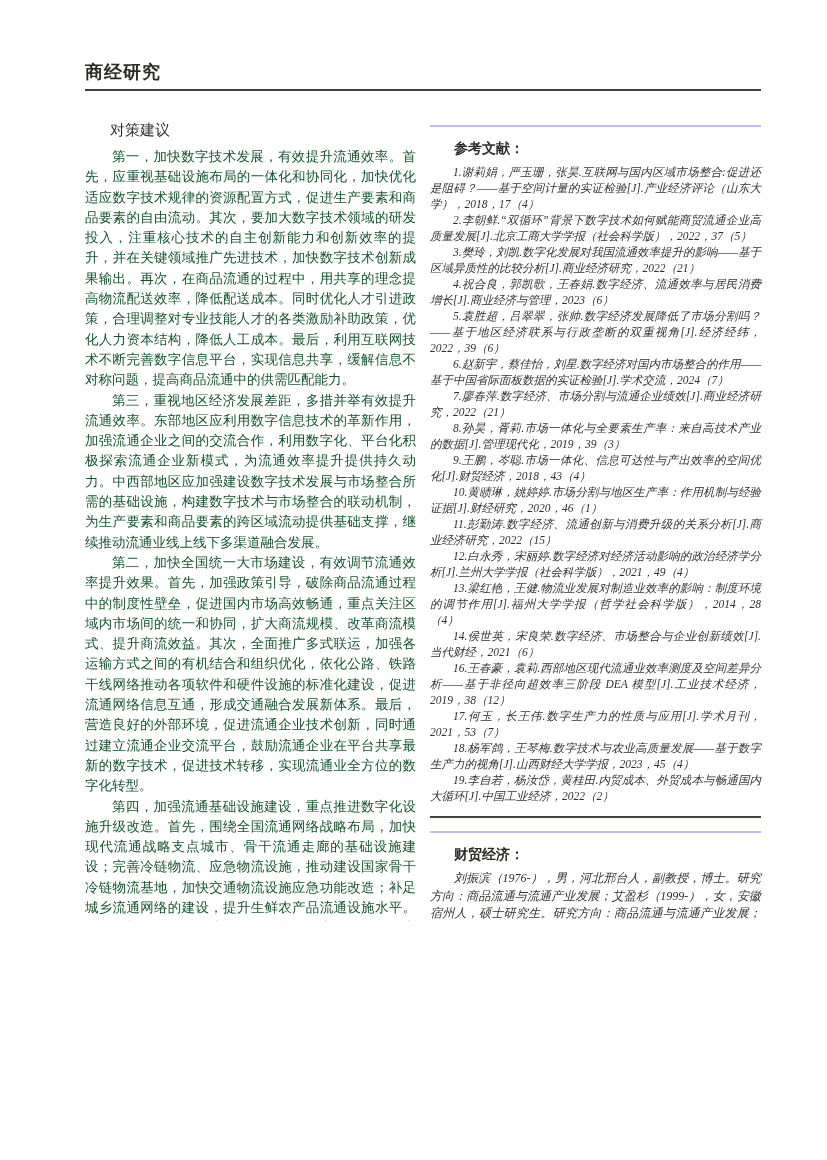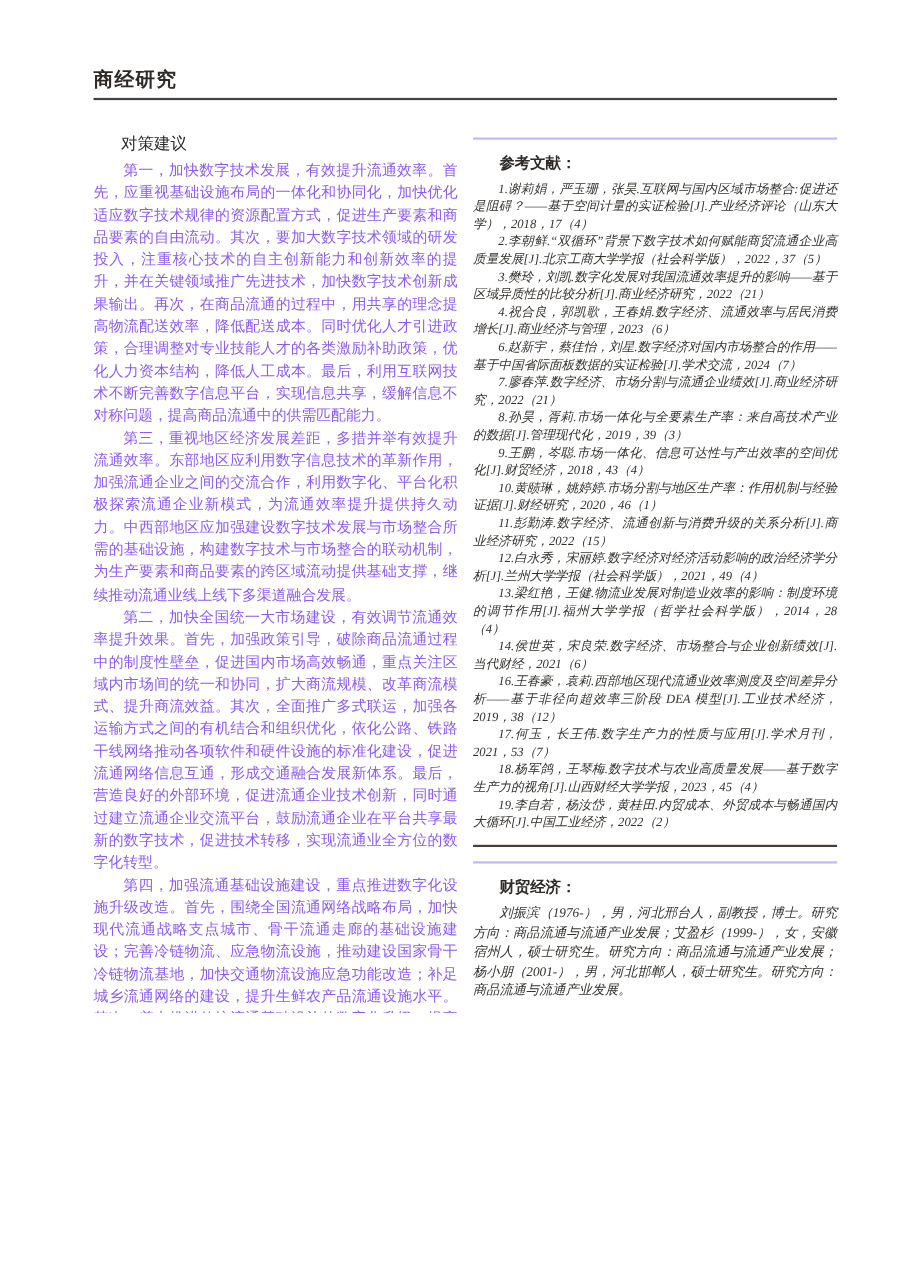--- a/index.html
+++ b/index.html
@@ -36,26 +36,26 @@
   }
   .section-heading {
     font-family: "Liberation Sans", "DejaVu Sans", sans-serif;
     font-weight: normal;
     font-size: 15px;
     padding-left: 25px;
     margin-bottom: 7px;
     color: #2e2a27;
   }
   .body-para {
-    font-family: Liberation Mono, monospace;
+    font-family: Liberation Sans, sans-serif;
     font-size: 13.5px;
     line-height: 20.3px;
     text-align: justify;
     text-indent: 2em;
-    color: #8b5cf6;
+    color: #14532d;
   }
   
   .col-right {
     position: absolute;
     left: 430px; top: 125px;
     width: 331px;
   }
   .ruled-box {
     border-top: 2px solid #c4b5fd;
     border-bottom: 2px solid #46403c;
@@ -112,20 +112,21 @@
   </div>
 
   <div class="col-right">
 
     <div class="ruled-box">
       <h3 class="box-heading">参考文献：</h3>
       <p class="ref-item">1.谢莉娟，严玉珊，张昊.互联网与国内区域市场整合:促进还是阻碍？——基于空间计量的实证检验[J].产业经济评论（山东大学），2018，17（4）</p>
       <p class="ref-item">2.李朝鲜.“双循环”背景下数字技术如何赋能商贸流通企业高质量发展[J].北京工商大学学报（社会科学版），2022，37（5）</p>
       <p class="ref-item">3.樊玲，刘凯.数字化发展对我国流通效率提升的影响——基于区域异质性的比较分析[J].商业经济研究，2022（21）</p>
       <p class="ref-item">4.祝合良，郭凯歌，王春娟.数字经济、流通效率与居民消费增长[J].商业经济与管理，2023（6）</p>
+      <p class="ref-item">5.袁胜超，吕翠翠，张帅.数字经济发展降低了市场分割吗？——基于地区经济联系与行政垄断的双重视角[J].经济经纬，2022，39（6）</p>
       <p class="ref-item">6.赵新宇，蔡佳怡，刘星.数字经济对国内市场整合的作用——基于中国省际面板数据的实证检验[J].学术交流，2024（7）</p>
       <p class="ref-item">7.廖春萍.数字经济、市场分割与流通企业绩效[J].商业经济研究，2022（21）</p>
       <p class="ref-item">8.孙昊，胥莉.市场一体化与全要素生产率：来自高技术产业的数据[J].管理现代化，2019，39（3）</p>
       <p class="ref-item">9.王鹏，岑聪.市场一体化、信息可达性与产出效率的空间优化[J].财贸经济，2018，43（4）</p>
       <p class="ref-item">10.黄赜琳，姚婷婷.市场分割与地区生产率：作用机制与经验证据[J].财经研究，2020，46（1）</p>
       <p class="ref-item">11.彭勤涛.数字经济、流通创新与消费升级的关系分析[J].商业经济研究，2022（15）</p>
       <p class="ref-item">12.白永秀，宋丽婷.数字经济对经济活动影响的政治经济学分析[J].兰州大学学报（社会科学版），2021，49（4）</p>
       <p class="ref-item">13.梁红艳，王健.物流业发展对制造业效率的影响：制度环境的调节作用[J].福州大学学报（哲学社会科学版），2014，28（4）</p>
       <p class="ref-item">14.侯世英，宋良荣.数字经济、市场整合与企业创新绩效[J].当代财经，2021（6）</p>
       <p class="ref-item">16.王春豪，袁莉.西部地区现代流通业效率测度及空间差异分析——基于非径向超效率三阶段 DEA 模型[J].工业技术经济，2019，38（12）</p>

